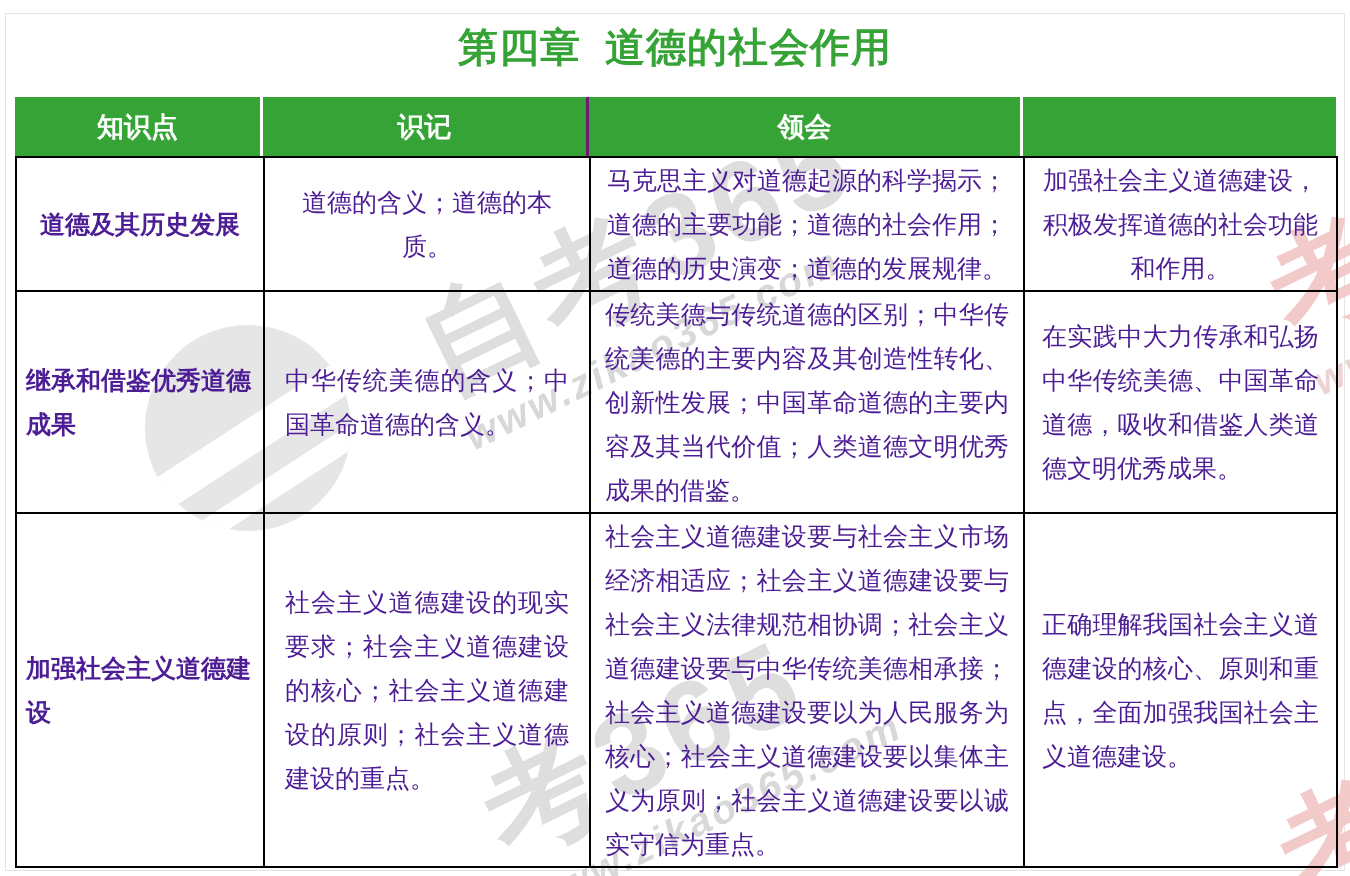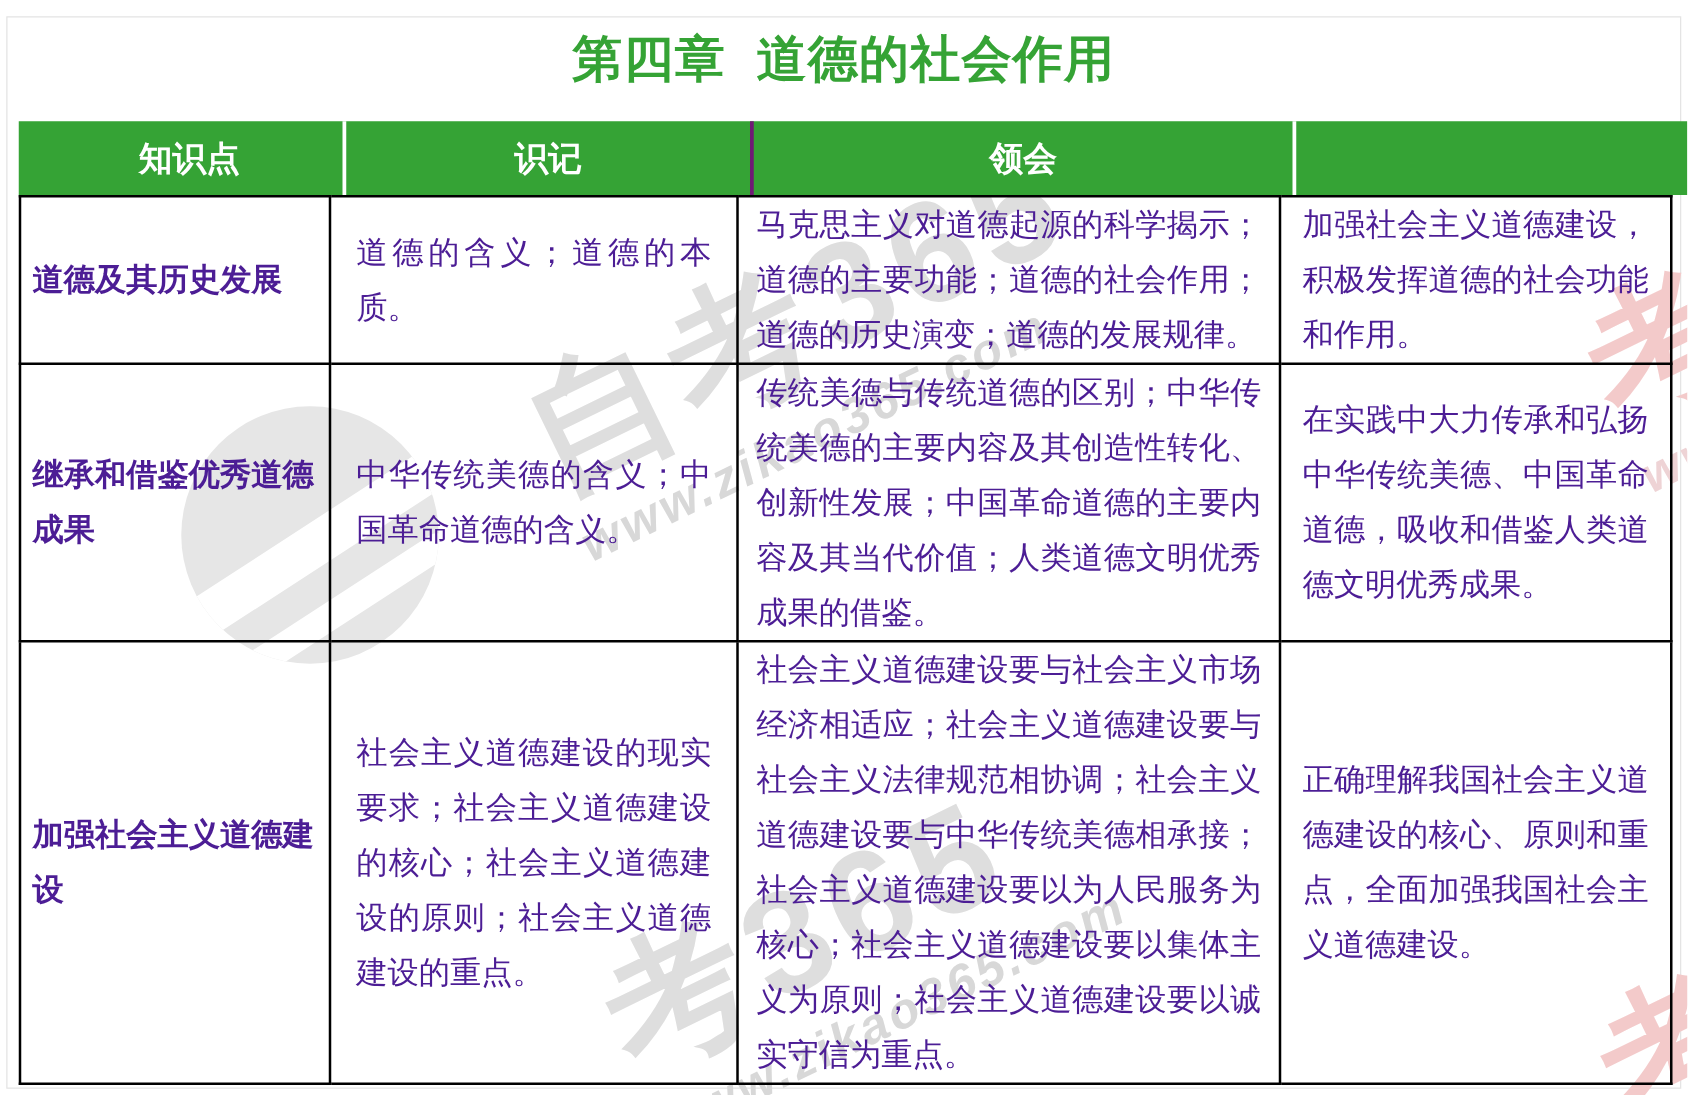--- a/index.html
+++ b/index.html
@@ -24,32 +24,32 @@
   .wm-pink2{color:#eed3d5;}
   .wm-a{left:400px;top:300px;}
   .wm-b{left:1248px;top:245px;}
   .wm-c{left:462px;top:765px;}
   .wm-d{left:1252px;top:795px;font-size:116px;transform-origin:left top;transform:rotate(-26deg);}
   
   .content{position:relative;z-index:1;}
   .title{position:absolute;left:0;top:20px;width:100%;margin:0;text-align:center;
         font-size:40px;font-weight:bold;color:#35a335;letter-spacing:1px;white-space:pre;}
   .thead{position:absolute;left:15px;top:97px;width:1321px;height:59px;display:flex;
-        background:#35a335;padding-left:14px;}
+        background:#35a335;}
   .th{box-sizing:border-box;display:flex;align-items:center;justify-content:center;
         color:#ffffff;font-size:27px;font-weight:bold;height:100%;}
   .th1{width:248px;border-right:3px solid #ffffff;}
   .th2{width:326px;border-right:3px solid #701a75;}
   .th3{width:434px;border-right:3px solid #ffffff;}
   .th4{width:313px;}
   table.grid{position:absolute;left:15px;top:156px;width:1321px;border-collapse:collapse;
         table-layout:fixed;background:transparent;}
   table.grid td{border:2px solid #000000;vertical-align:middle;color:#4c1d95;
         font-size:25px;line-height:44px;background:transparent;}
-  tr.r1 td{height:131px;}
+  tr.r1 td{height:131px;text-align:center;}
   tr.r2 td{height:218px;}
   tr.r3 td{height:341px;}
   td.c1{font-weight:bold;padding:0 9px;text-align:left;}
   td.c2{padding:0 20px;text-align:justify;}
   td.c3{padding:0 14px;text-align:justify;}
   td.c4{padding:0 17px;text-align:justify;}
 </style>
 </head>
 <body>
 

